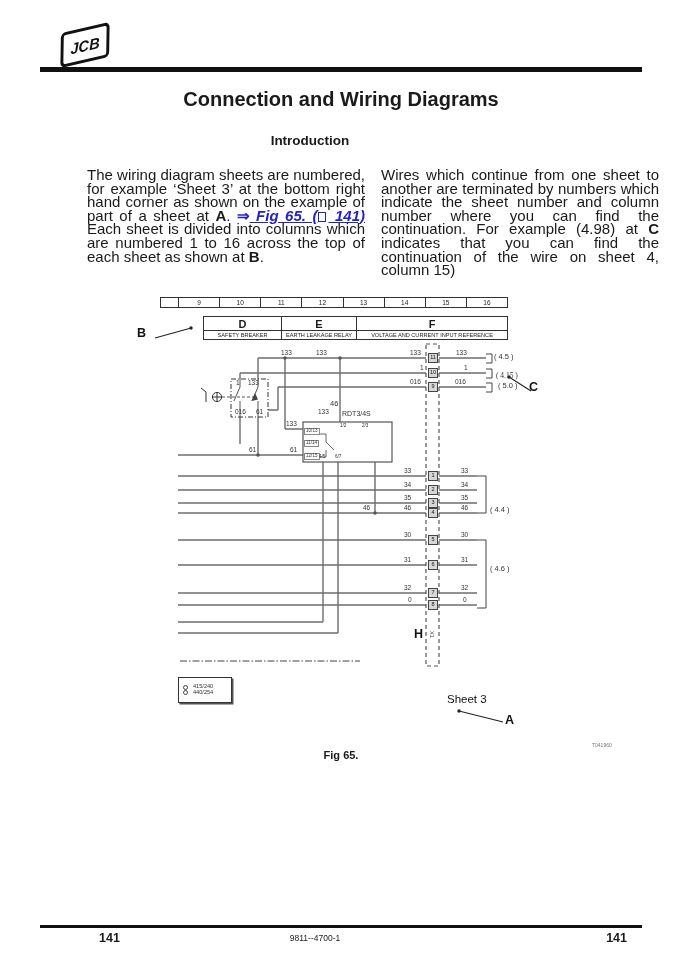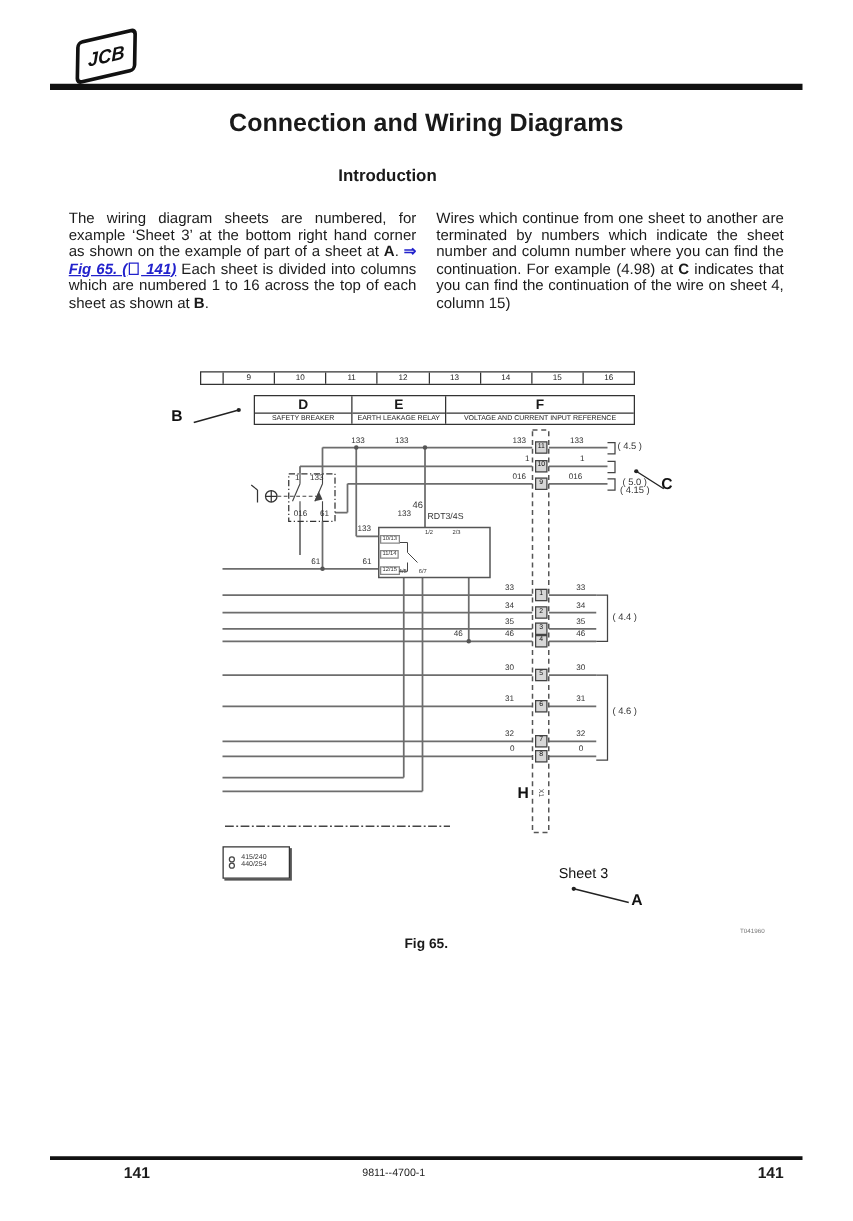--- a/index.html
+++ b/index.html
@@ -7,21 +7,21 @@
   .abs{position:absolute;}
   
   .logo{left:52px;top:22px;width:64px;height:46px;}
   .logo-shape{position:absolute;left:8px;top:6px;width:44px;height:28px;border:3px solid #111;border-radius:5px;background:#fff;
     transform:rotate(-13deg) skewX(-14deg);display:flex;align-items:center;justify-content:center;}
   .logo-txt{font-weight:bold;font-style:italic;font-size:15px;letter-spacing:0px;color:#111;transform:skewX(2deg);}
   .toprule{left:40px;top:67px;width:602px;height:5px;background:#111;}
   .title{left:0;top:88px;width:682px;text-align:center;font-size:20px;font-weight:bold;}
   .subtitle{left:0;top:133px;width:620px;text-align:center;font-size:13.5px;font-weight:bold;}
   
-  .col{top:168px;width:278px;font-size:12px;line-height:13.6px;text-align:justify;}
+  .col{top:168px;width:278px;font-size:15px;line-height:13.6px;text-align:justify;margin-left:32px;}
   .colL{left:55px;} .colR{left:349px;}
   .b{font-weight:bold;}
   .lnk{color:#2222cc;font-weight:bold;font-style:italic;text-decoration:underline;cursor:pointer;}
   .arr{color:#2222cc;font-weight:bold;text-decoration:none;display:inline-block;font-style:normal;}
   .pgicon{display:inline-block;width:6px;height:8px;border:1px solid #2222cc;background:#fff;vertical-align:-1px;margin:0 2px 0 1px;}
   
   .colbar{left:160px;top:297px;width:348px;height:11px;border:1px solid #333;display:flex;box-sizing:border-box;background:#fff;}
   .collead{flex:0 0 17px;border-right:1px solid #333;}
   .colcell{flex:1;border-right:1px solid #333;display:flex;align-items:center;justify-content:center;font-size:6.5px;color:#222;}
   .colcell:last-child{border-right:none;}
@@ -171,21 +171,21 @@
   </div>
 
 <div id="dlabels">
     <span class="abs dl s6" style="left: 281px; top: 350px;">133</span>
     <span class="abs dl s6" style="left: 316px; top: 350px;">133</span>
     <span class="abs dl s6" style="left: 410px; top: 350px;">133</span>
     <span class="abs dl s6" style="left: 456px; top: 350px;">133</span>
     <span class="abs dl s7" style="left: 494px; top: 353px;">( 4.5 )</span>
     <span class="abs dl s6" style="left: 420px; top: 365px;">1</span>
     <span class="abs dl s6" style="left: 464px; top: 365px;">1</span>
-    <span class="abs dl s7" style="left: 496px; top: 388px;">( 4.15 )</span>
+    <span class="abs dl s7" style="left: 496px; top: 372px; font-family: Liberation Serif, serif;">( 4.15 )</span>
     <span class="abs dl s6" style="left: 410px; top: 379px;">016</span>
     <span class="abs dl s6" style="left: 455px; top: 379px;">016</span>
     <span class="abs dl s7" style="left: 498px; top: 382px;">( 5.0 )</span>
     <span class="abs dl s6" style="left: 236px; top: 380px;">1</span>
     <span class="abs dl s6" style="left: 248px; top: 380px;">133</span>
     <span class="abs dl s6" style="left: 235px; top: 409px;">016</span>
     <span class="abs dl s6" style="left: 256px; top: 409px;">61</span>
     <span class="abs dl s7" style="left: 330px; top: 400px;">46</span>
     <span class="abs dl s65" style="left: 342px; top: 410px;">RDT3/4S</span>
     <span class="abs dl s6" style="left: 318px; top: 409px;">133</span>
@@ -201,21 +201,21 @@
     <span class="abs dl s6" style="left: 290px; top: 447px;">61</span>
     <span class="abs dl s6" style="left: 404px; top: 468px;">33</span>
     <span class="abs dl s6" style="left: 461px; top: 468px;">33</span>
     <span class="abs dl s6" style="left: 404px; top: 482px;">34</span>
     <span class="abs dl s6" style="left: 461px; top: 482px;">34</span>
     <span class="abs dl s6" style="left: 404px; top: 495px;">35</span>
     <span class="abs dl s6" style="left: 461px; top: 495px;">35</span>
     <span class="abs dl s6" style="left: 363px; top: 505px;">46</span>
     <span class="abs dl s6" style="left: 404px; top: 505px;">46</span>
     <span class="abs dl s6" style="left: 461px; top: 505px;">46</span>
-    <span class="abs dl s7" style="left: 490px; top: 490px;">( 4.4 )</span>
+    <span class="abs dl s7" style="left: 490px; top: 506px;">( 4.4 )</span>
     <span class="abs dl s6" style="left: 404px; top: 532px;">30</span>
     <span class="abs dl s6" style="left: 461px; top: 532px;">30</span>
     <span class="abs dl s6" style="left: 404px; top: 557px;">31</span>
     <span class="abs dl s6" style="left: 461px; top: 557px;">31</span>
     <span class="abs dl s6" style="left: 404px; top: 585px;">32</span>
     <span class="abs dl s6" style="left: 461px; top: 585px;">32</span>
     <span class="abs dl s6" style="left: 408px; top: 597px;">0</span>
     <span class="abs dl s6" style="left: 463px; top: 597px;">0</span>
     <span class="abs dl s7" style="left: 490px; top: 565px;">( 4.6 )</span>
   </div>

